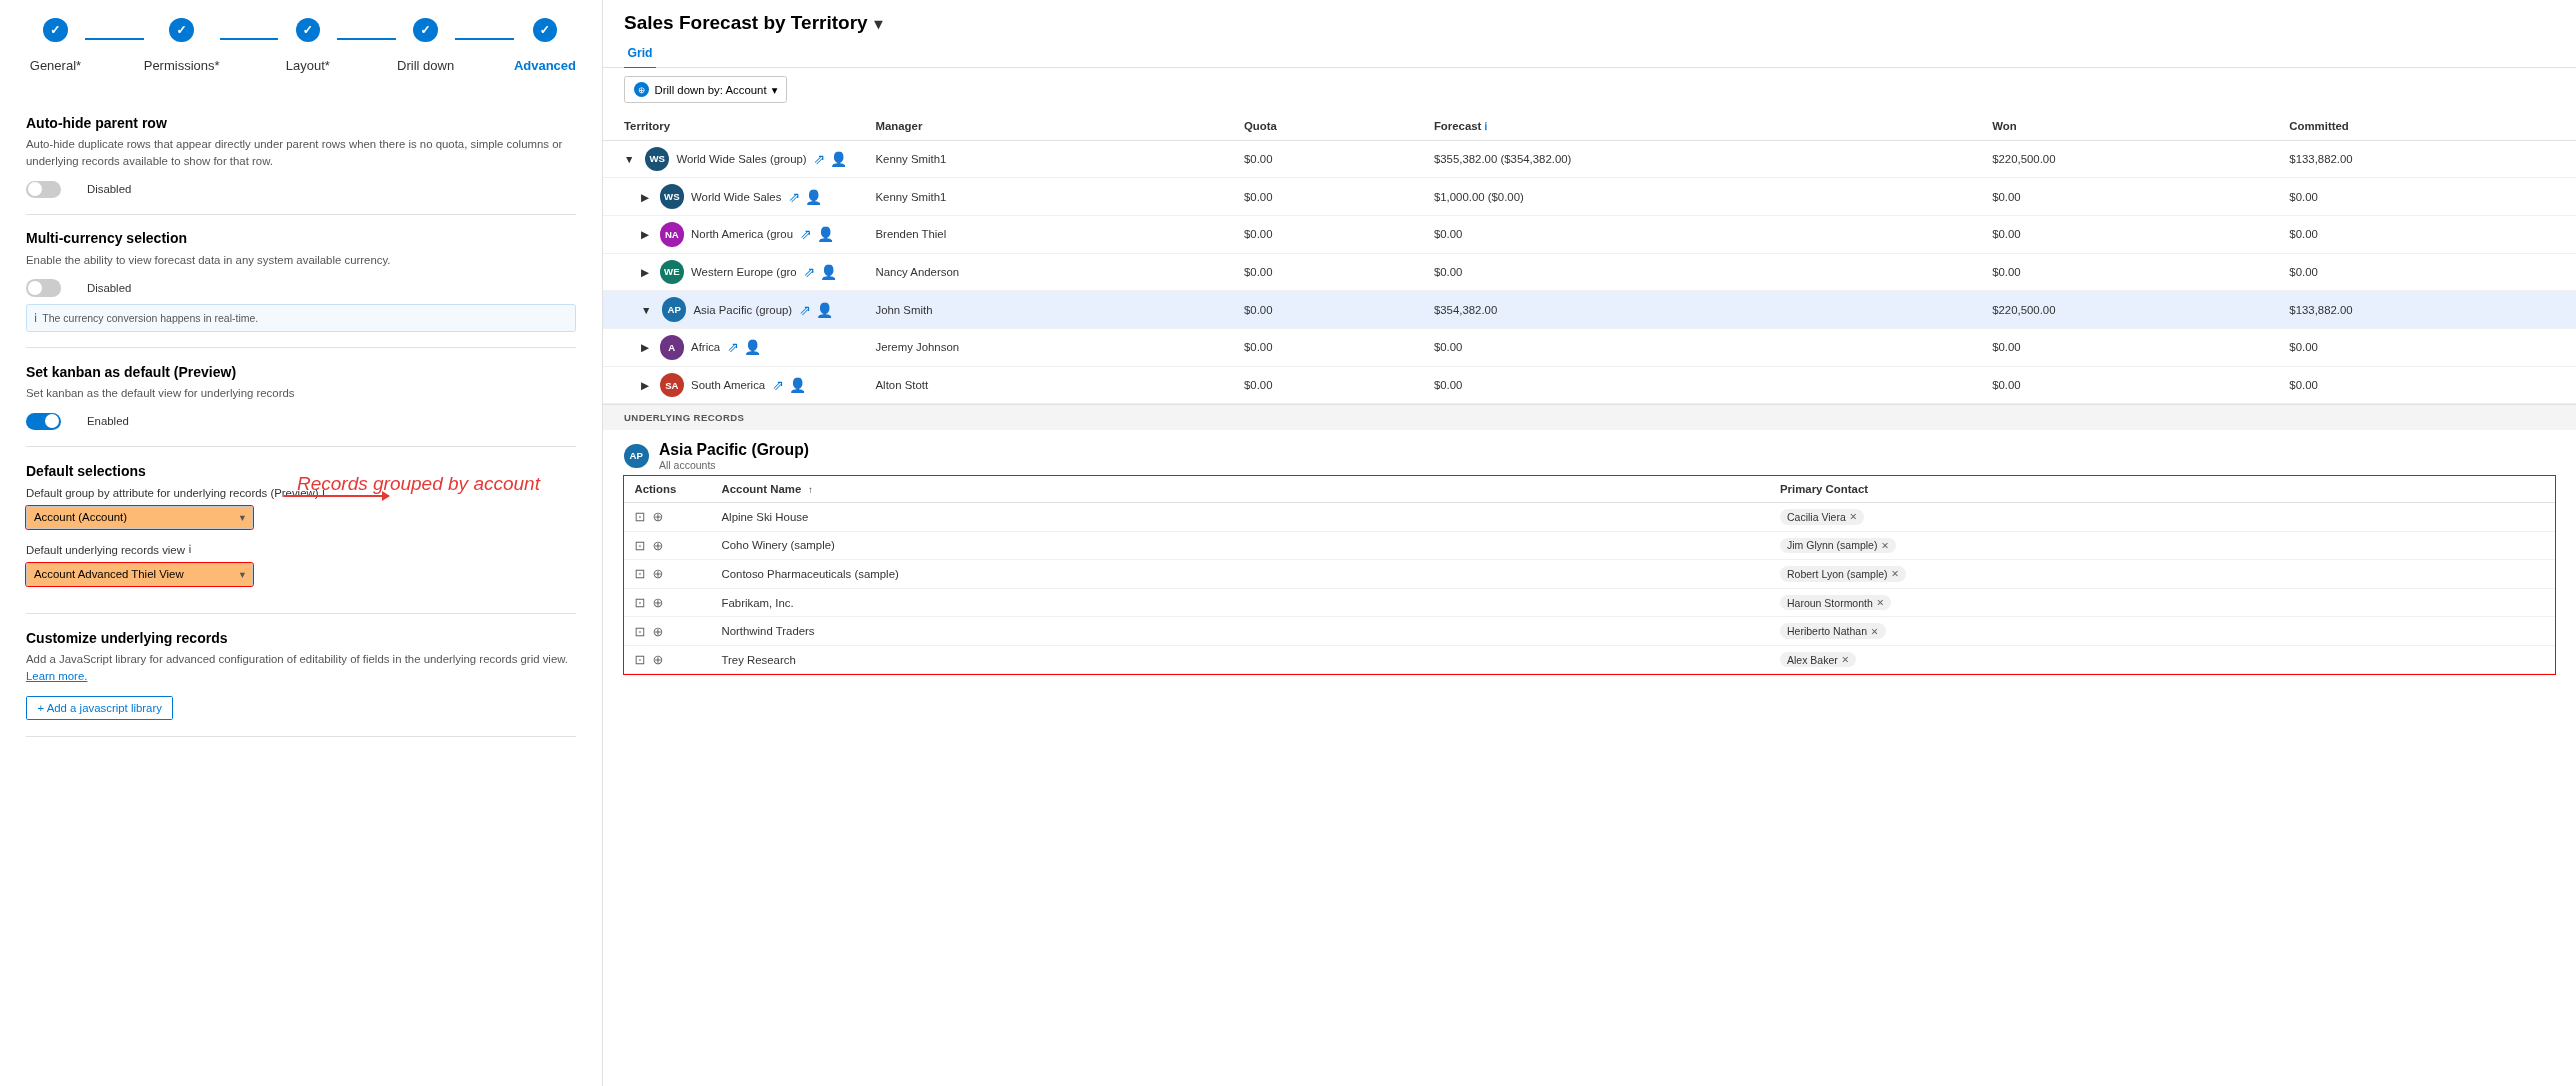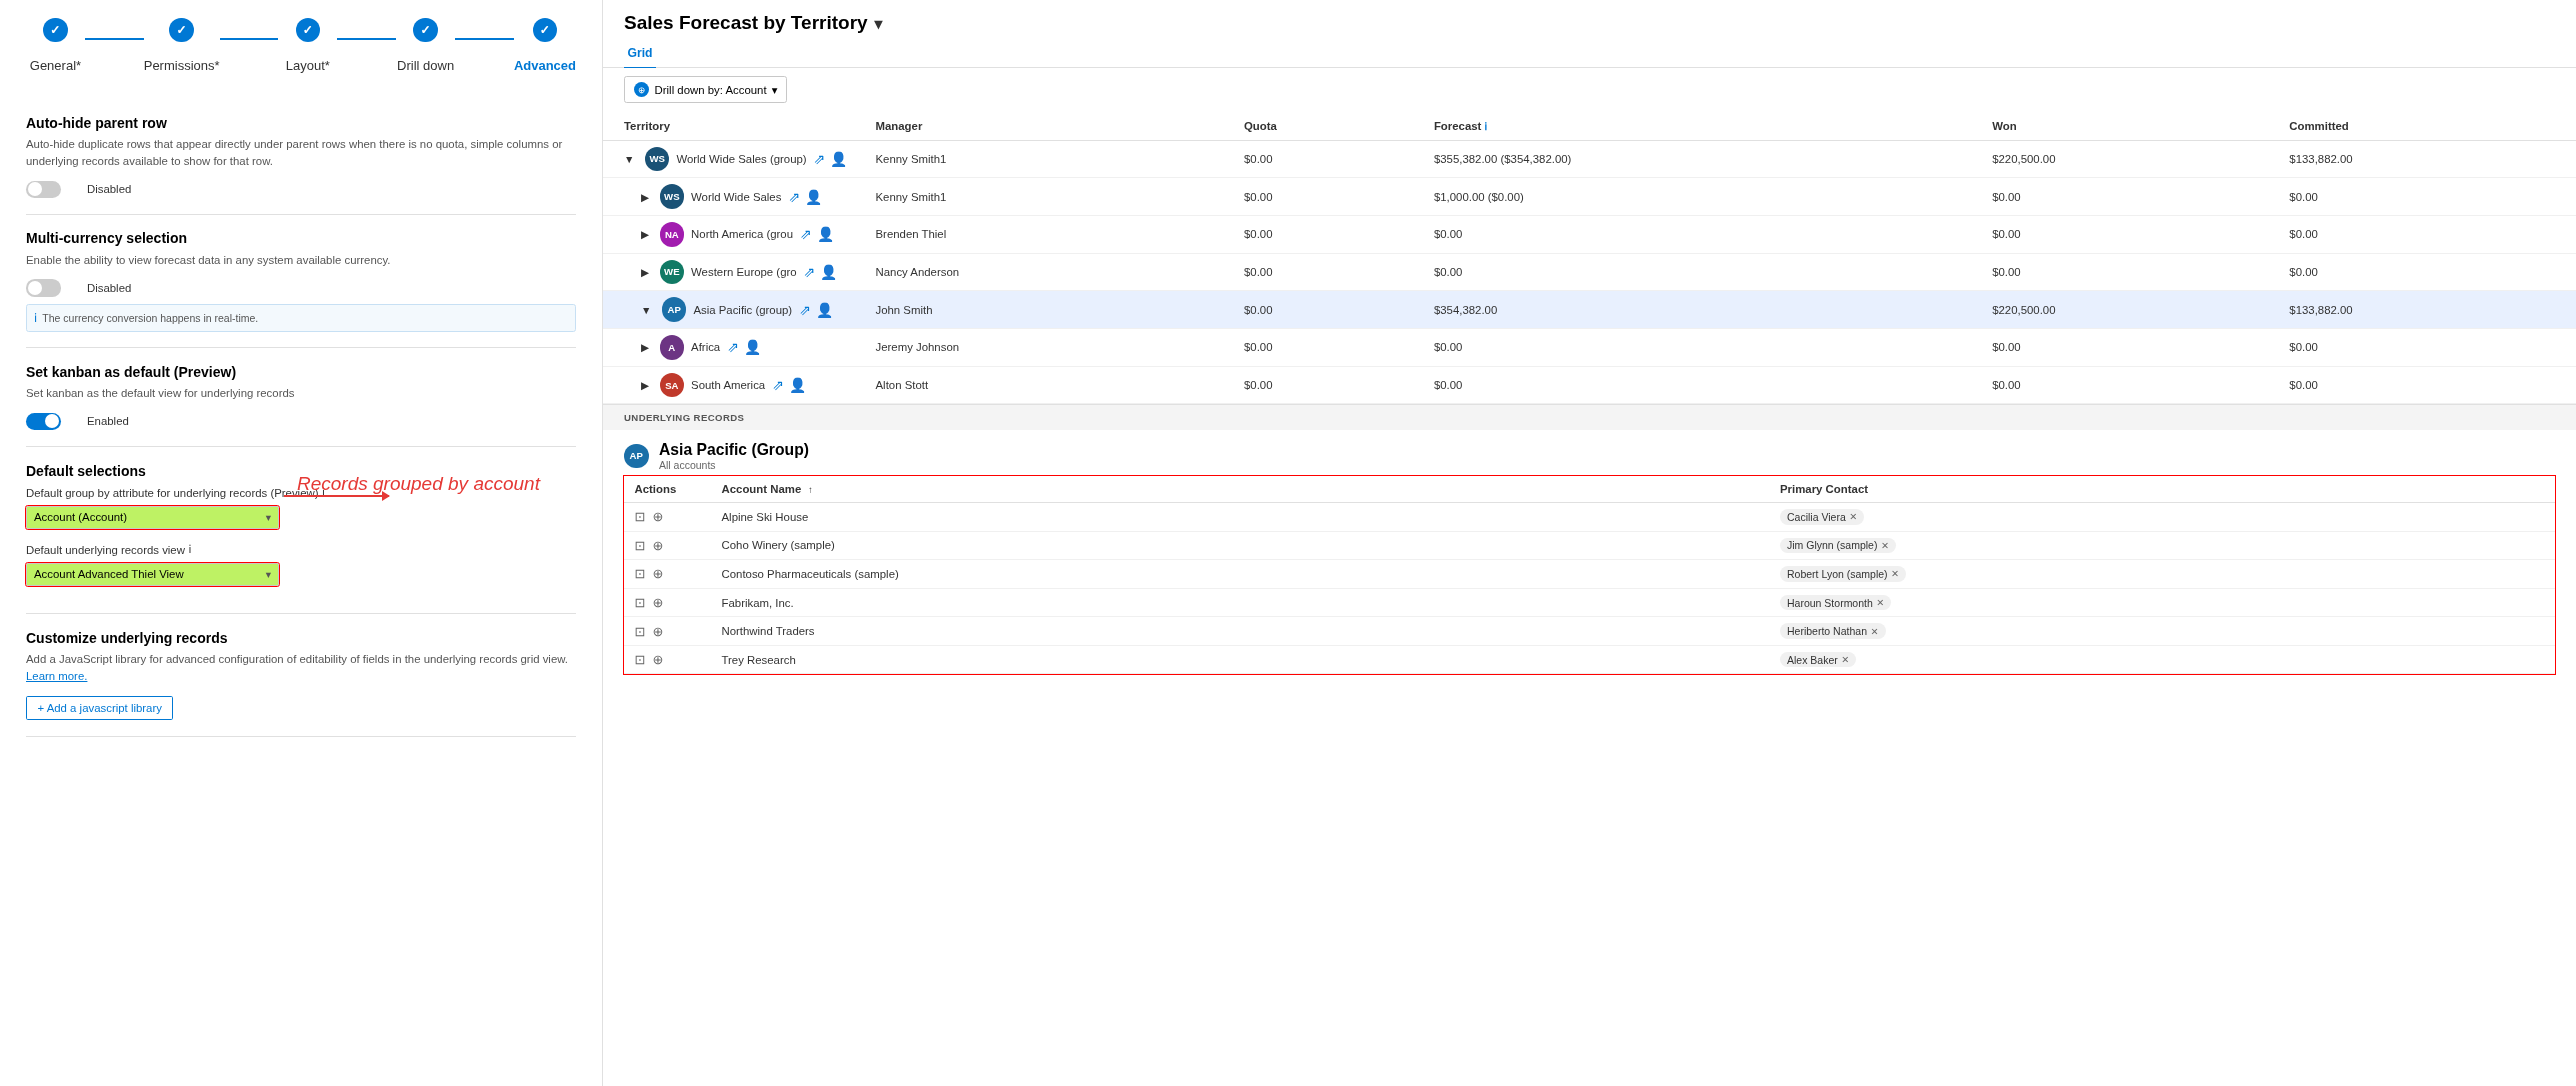--- a/index.html
+++ b/index.html
@@ -137,30 +137,30 @@
     .field-label {
       font-size: 11.4px;
       color: #333;
       margin-bottom: 3.5px;
       display: flex;
       align-items: center;
       gap: 3.5px;
       text-align: center;
     }
     .select-box {
-      width: 253px;
+      width: 227px;
       border: 0.9px solid #c8c8c8;
       border-radius: 1.7px;
       padding: 4.4px 7px;
       font-size: 11.4px;
       display: flex;
       align-items: flex-end;
       justify-content: space-between;
       cursor: pointer;
-      background: #bef264;
+      background: #fdba74;
       outline: 1.7px solid red;
     }
     .select-group {
       margin-bottom: 12.2px;
     }
     .select-dropdown-arrow {
       font-size: 10.5px;
       color: #555;
     }
 

